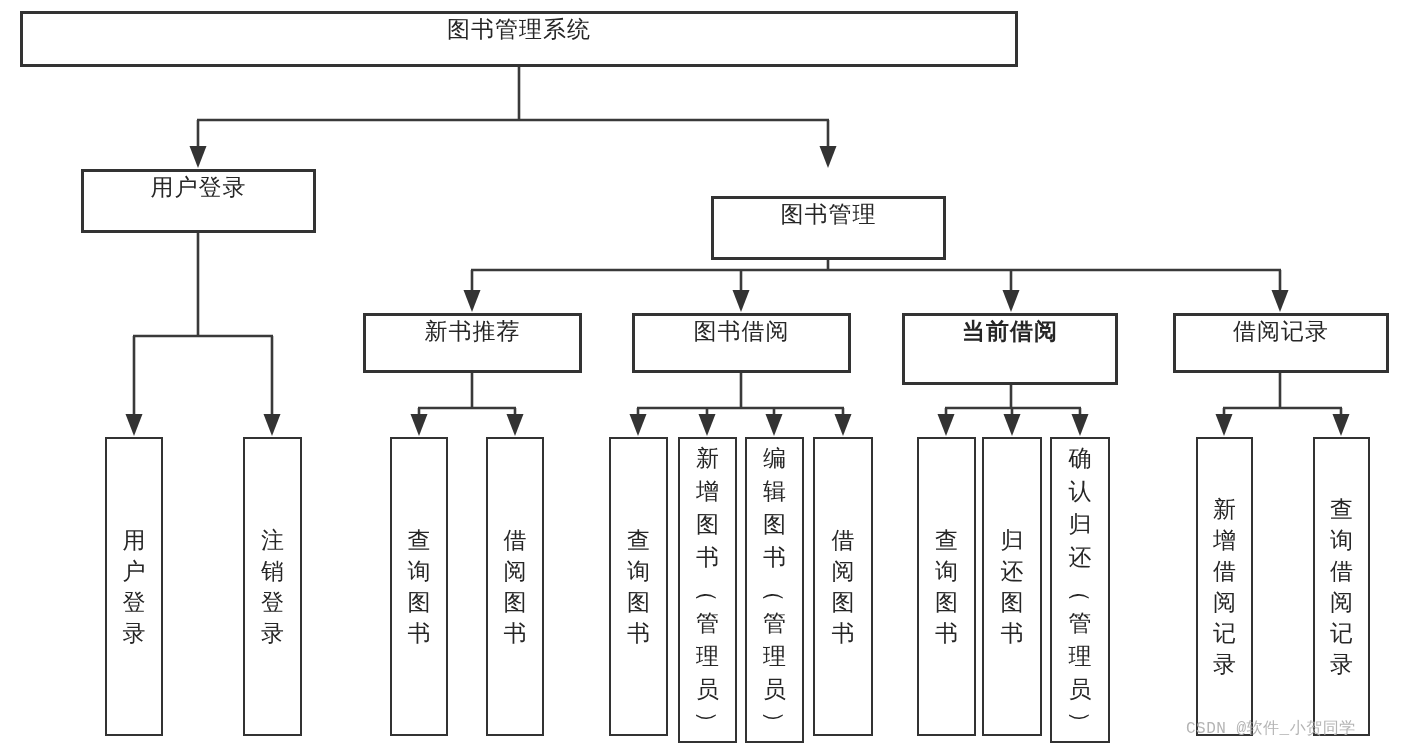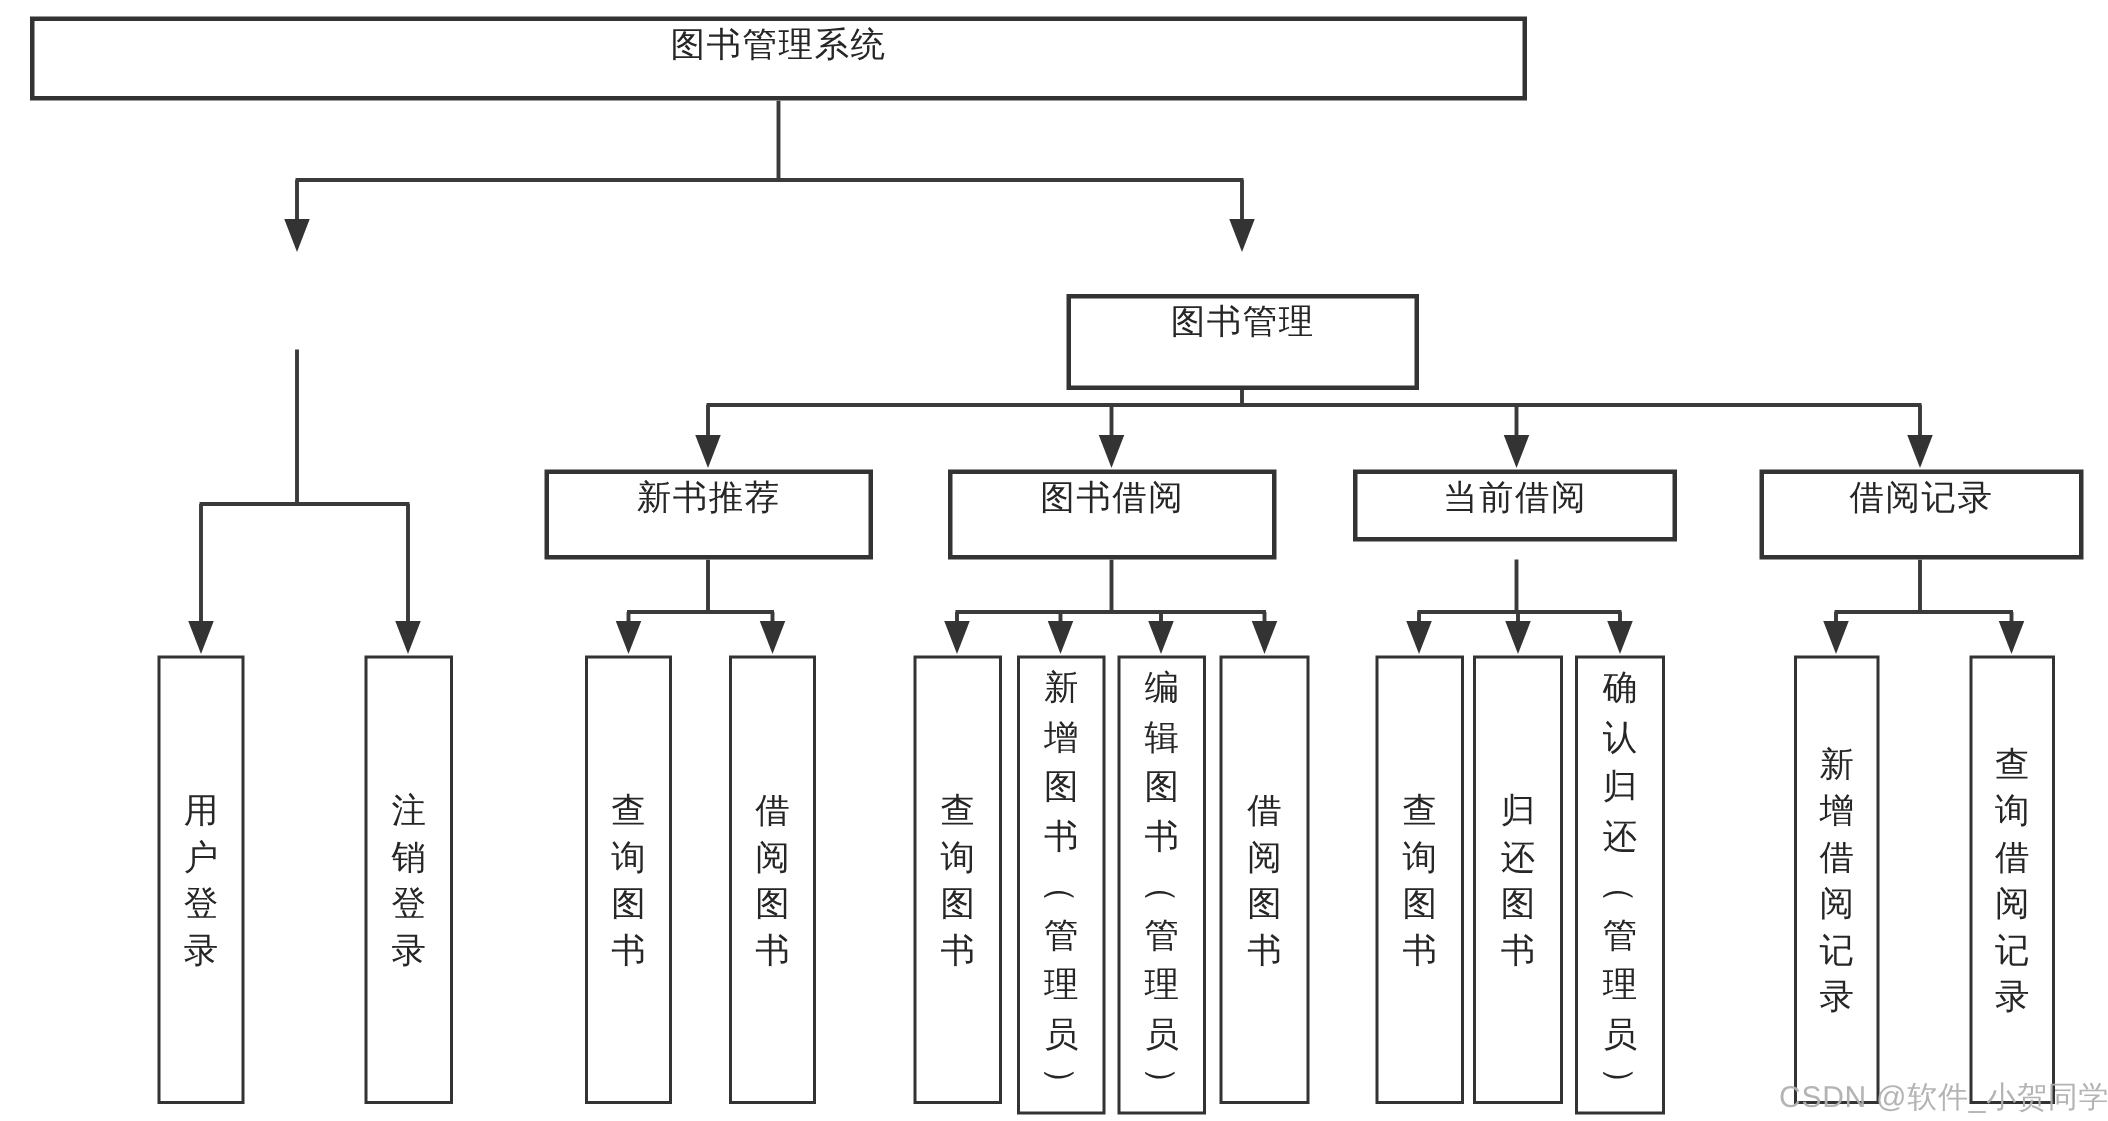--- a/index.html
+++ b/index.html
@@ -38,25 +38,26 @@
   .vchar{
     height:31px;line-height:31px;
     text-align:center;width:100%;
     font-size:23px;color:#262626;
   }
   .tall .vchar{height:33px;line-height:33px;}
   .vchar.rot{transform:rotate(90deg);}
   #watermark{
     position:absolute;
     left:1186px;top:718px;
-    font-size:20px;
+    font-size:16px;
     color:rgba(176,176,176,0.95);
     letter-spacing:0.5px;
     white-space:nowrap;
     z-index:5;
+    font-family:Liberation Mono, monospace;
   }
 </style>
 </head>
 <body>
 
 <div id="canvas">
 
   <svg id="edges" viewBox="0 0 1405 747" xmlns="http://www.w3.org/2000/svg">
     <g stroke="#3a3a3a" stroke-width="2.6" fill="none">
 
@@ -94,31 +95,34 @@
       <polygon points="1080,436 1071.5,414 1088.5,414"></polygon>
       <polygon points="1224,436 1215.5,414 1232.5,414"></polygon>
       <polygon points="1341,436 1332.5,414 1349.5,414"></polygon>
     </g>
   </svg>
 
   <div class="box" style="left:20px;top:11px;width:998px;height:56px;">
     <span>图书管理系统</span>
   </div>
 
+  <div class="box" style="left:81px;top:169px;width:235px;height:64px;">
+    <span>用户登录</span>
+  </div>
   <div class="box" style="left:711px;top:169px;width:235px;height:64px;margin-top:27px;">
     <span>图书管理</span>
   </div>
 
   <div class="box" style="left:363px;top:313px;width:219px;height:60px;">
     <span>新书推荐</span>
   </div>
   <div class="box" style="left:632px;top:313px;width:219px;height:60px;">
     <span>图书借阅</span>
   </div>
-  <div class="box" style="left:902px;top:313px;width:216px;height:48px;">
+  <div class="box" style="left:902px;top:313px;width:216px;height:72px;font-weight:bold;">
     <span>当前借阅</span>
   </div>
   <div class="box" style="left:1173px;top:313px;width:216px;height:60px;">
     <span>借阅记录</span>
   </div>
 
   <div class="box leaf" style="left:105px;top:437px;width:58px;height:299px;">
     <span class="vlabel">
         <div class="vchar">用</div>
         <div class="vchar">户</div>

